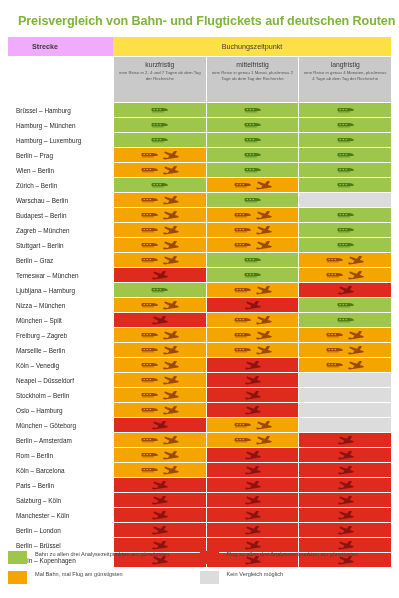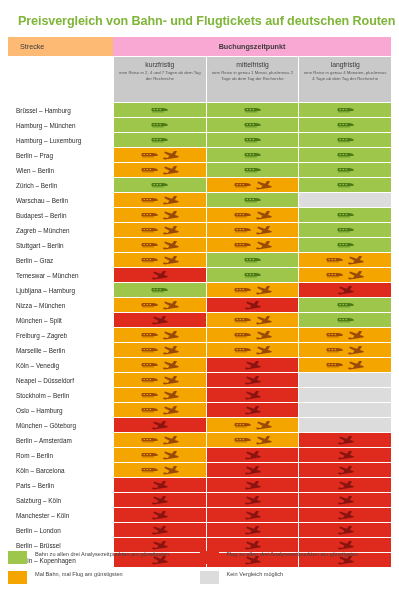--- a/index.html
+++ b/index.html
@@ -21,27 +21,27 @@
     line-height: 14px;
     white-space: nowrap;
     margin-left: 10px;
   }
 
   .table { margin: 9px 8px 0 8px; width: 383px; }
 
   
   .hdr-top { display: flex; height: 19px; }
   .hdr-strecke {
-    width: 105px; background: #fdba74;
-    font-size: 7.2px; font-weight: normal; color: #3b3b3b;
-    display: flex; align-items: center; padding-left: 12px;
+    width: 105px; background: #f0abfc;
+    font-size: 7.2px; font-weight: bold; color: #3b3b3b;
+    display: flex; align-items: center; padding-left: 24px;
   }
   .hdr-buch {
-    flex: 1; background: #f9a8d4;
-    font-size: 7.2px; font-weight: bold; color: #3b3b3b;
+    flex: 1; background: #fde047;
+    font-size: 7.2px; font-weight: normal; color: #3b3b3b;
     display: flex; align-items: center; justify-content: center;
   }
   .hdr-sub { display: flex; height: 46px; }
   .hdr-spacer { width: 105px; }
   .sub-cell {
     flex: 1; background: #C9C9C9;
     border-left: 1px solid #fff; border-top: 1px solid #fff;
     display: flex; flex-direction: column; align-items: center;
     justify-content: flex-start; padding: 4px 3px 0 3px; text-align: center;
   }

